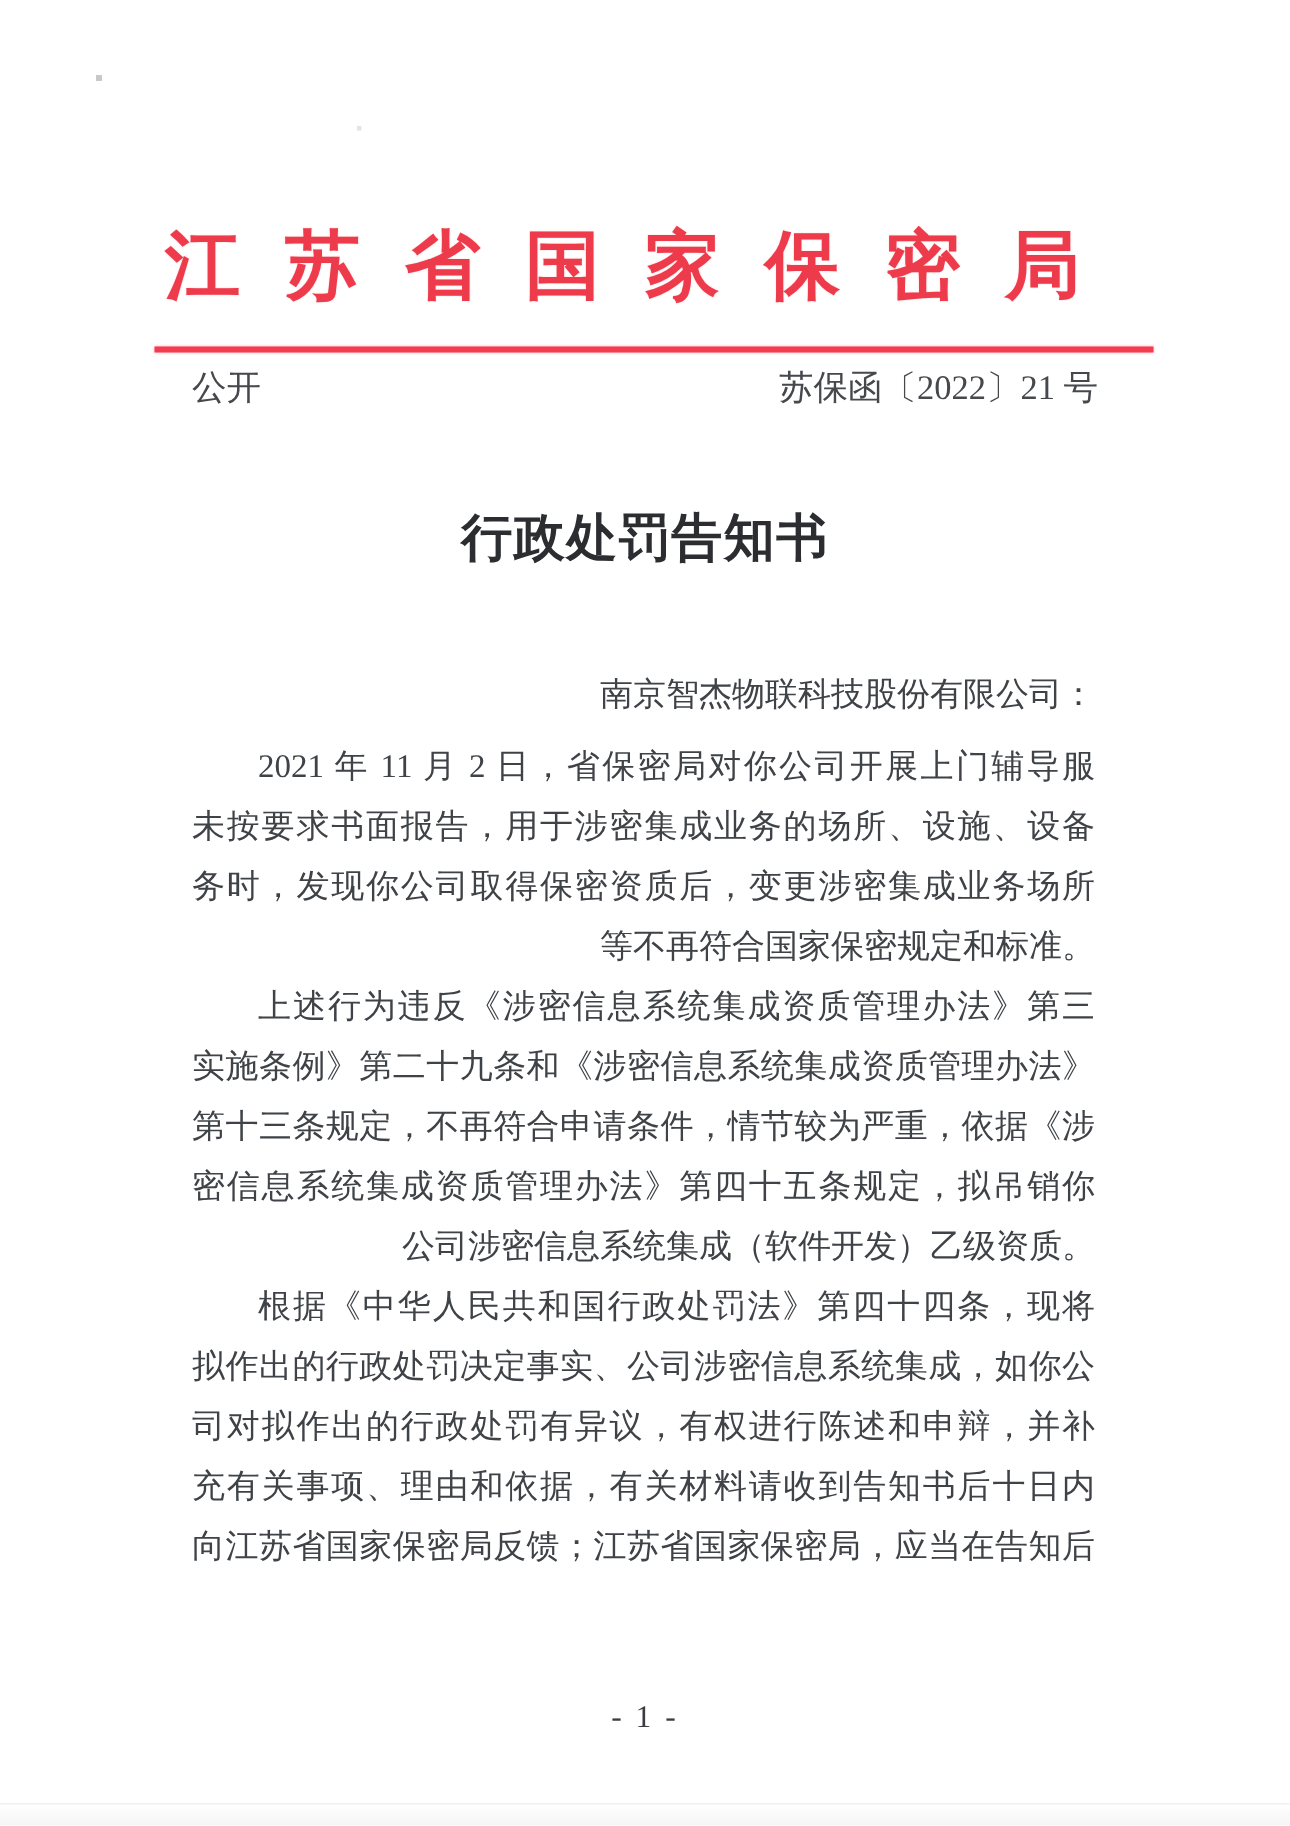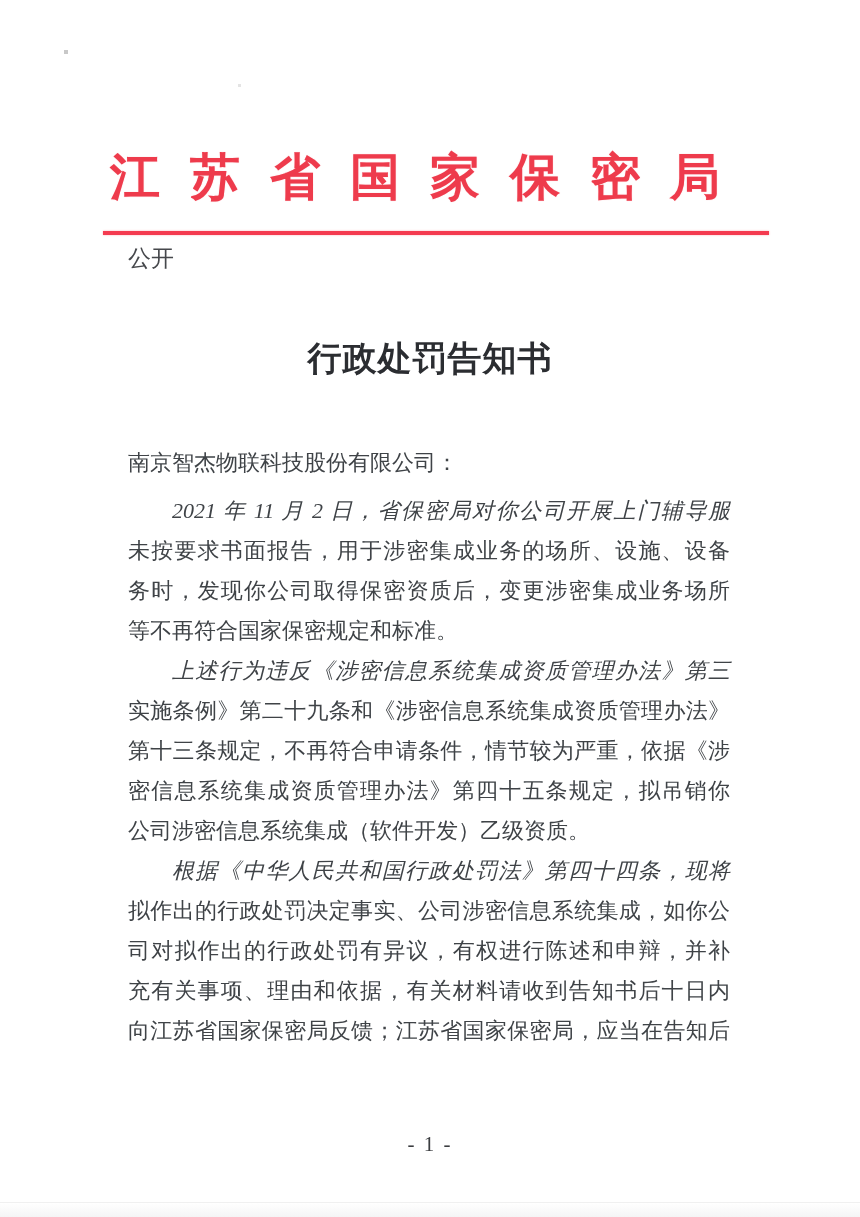--- a/index.html
+++ b/index.html
@@ -61,28 +61,28 @@
     letter-spacing: 1px;
   }
   
   .doc-body {
     position: absolute; left: 128px; top: 443px; width: 602px;
     font-size: 22px; color: #3f4347;
   }
   .line {
     height: 40px; line-height: 40px;
     white-space: nowrap;
-    text-align: left;
+    text-align: right;
   }
   .line.just {
     white-space: normal;
     text-align: justify;
     text-align-last: justify;
   }
-  .line.indent { text-indent: 2em; font-style: italic; }
+  .line.indent { text-indent: 2em; }
   .line.gap-after { margin-bottom: 8px; }
   
   .page-number {
     position: absolute; left: 0; right: 0; top: 1132px;
     text-align: center;
     font-size: 21px; color: #3b3d40;
     letter-spacing: 2px;
   }
   .bottom-shade {
     position: absolute; left: 0; right: 0; bottom: 0; height: 14px;
@@ -96,20 +96,21 @@
 
   <div class="speck-1"></div>
   <div class="speck-2"></div>
 
   <div class="agency-title">江苏省国家保密局</div>
 
   <div class="red-divider"></div>
 
   <div class="meta-row">
     <span>公开</span>
+    <span>苏保函〔2022〕21 号</span>
   </div>
 
   <div class="doc-title">行政处罚告知书</div>
 
   <div class="doc-body">
 
   <div class="line gap-after">南京智杰物联科技股份有限公司：</div>
       <div class="line just indent">2021 年 11 月 2 日，省保密局对你公司开展上门辅导服</div>
       <div class="line just">未按要求书面报告，用于涉密集成业务的场所、设施、设备</div>
       <div class="line just">务时，发现你公司取得保密资质后，变更涉密集成业务场所</div>

